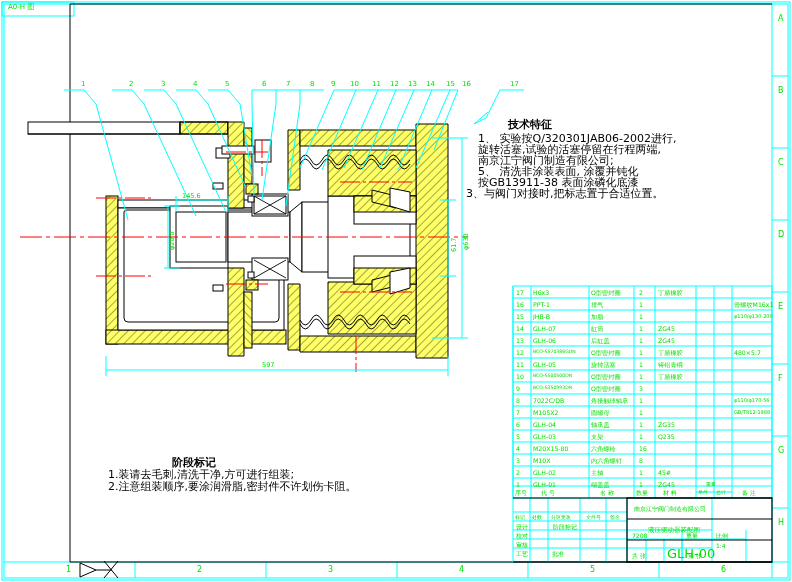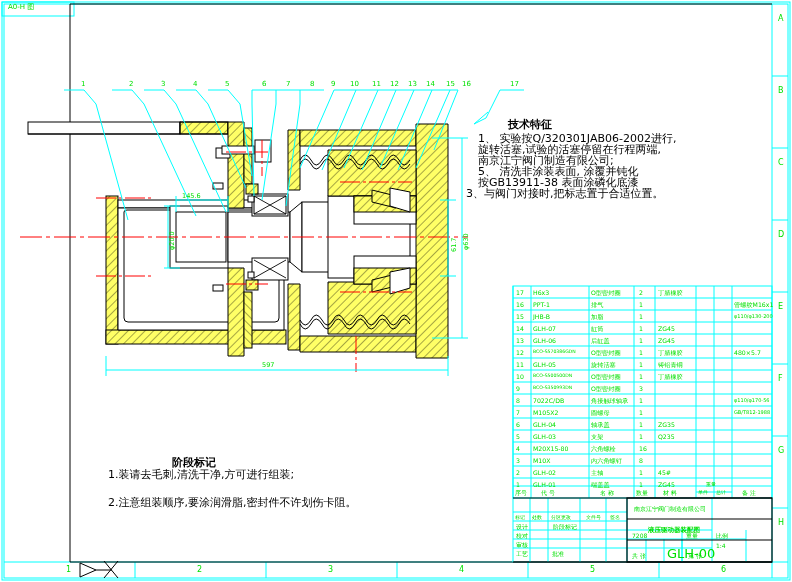--- a/index.html
+++ b/index.html
@@ -327,21 +327,21 @@
 <div class="note noteTitle" style="left:508px;top:120px;">技术特征</div>
 <div class="note" style="left:478px;top:134px;">1、 实验按Q/320301JAB06-2002进行,</div>
 <div class="note" style="left:478px;top:145px;">     旋转活塞,试验的活塞停留在行程两端,</div>
 <div class="note" style="left:478px;top:156px;">     南京江宁阀门制造有限公司;</div>
 <div class="note" style="left:478px;top:167px;">5、 清洗非涂装表面, 涂覆并钝化</div>
 <div class="note" style="left:478px;top:178px;">     按GB13911-38  表面涂磷化底漆</div>
 <div class="note" style="left:458px;top:189px;margin-left:8px;">3、与阀门对接时,把标志置于合适位置。</div>
 
 <div class="note noteTitle" style="left:172px;top:458px;">阶段标记</div>
 <div class="note" style="left:108px;top:470px;">1.装请去毛刺,清洗干净,方可进行组装;</div>
-<div class="note" style="left:108px;top:498px;">2.注意组装顺序,要涂润滑脂,密封件不许划伤卡阻。</div>
+<div class="note" style="left:108px;top:482px;">2.注意组装顺序,要涂润滑脂,密封件不许划伤卡阻。</div>
 
 <div id="bom-layer">
     <div class="bomtxt" style="left: 516px; top: 290px;">17</div>
     <div class="bomtxt" style="left: 533px; top: 290px;">H6x3</div>
     <div class="bomtxt" style="left: 591px; top: 290px;">O型密封圈</div>
     <div class="bomtxt" style="left: 639px; top: 290px;">2</div>
     <div class="bomtxt" style="left: 658px; top: 290px;">丁腈橡胶</div>
     <div class="bomtxt" style="left: 516px; top: 302px;">16</div>
     <div class="bomtxt" style="left: 533px; top: 302px;">PPT-1</div>
     <div class="bomtxt" style="left: 591px; top: 302px;">排气</div>
@@ -446,21 +446,21 @@
 
 <div class="tb" style="left:553px;top:523px;">阶段标记</div>
 <div class="tb" style="left:632px;top:532px;">7208</div>
 <div class="tb" style="left:686px;top:532px;">重量</div>
 <div class="tb" style="left:716px;top:532px;">比例</div>
 <div class="tb" style="left:716px;top:542px;">1:4</div>
 <div class="tb" style="left:632px;top:552px;">共  张</div>
 <div class="tb" style="left:688px;top:552px;">第  张</div>
 
 <div class="tb" style="left:634px;top:505px;font-size:6px;">南京江宁阀门制造有限公司</div>
-<div class="tb" style="left:648px;top:526px;font-size:6.5px;font-weight:bold;">液压驱动器装配图</div>
+<div class="tb" style="left:648px;top:526px;font-size:6.5px;">液压驱动器装配图</div>
 <div class="tb" style="left:667px;top:546px;font-size:13px;">GLH-00</div>
 
 <div class="zone" style="left:66px;top:565px;">1</div>
 <div class="zone" style="left:197px;top:565px;">2</div>
 <div class="zone" style="left:328px;top:565px;">3</div>
 <div class="zone" style="left:459px;top:565px;">4</div>
 <div class="zone" style="left:590px;top:565px;">5</div>
 <div class="zone" style="left:721px;top:565px;">6</div>
 
 <div class="zone" style="left:778px;top:14px;">A</div>

